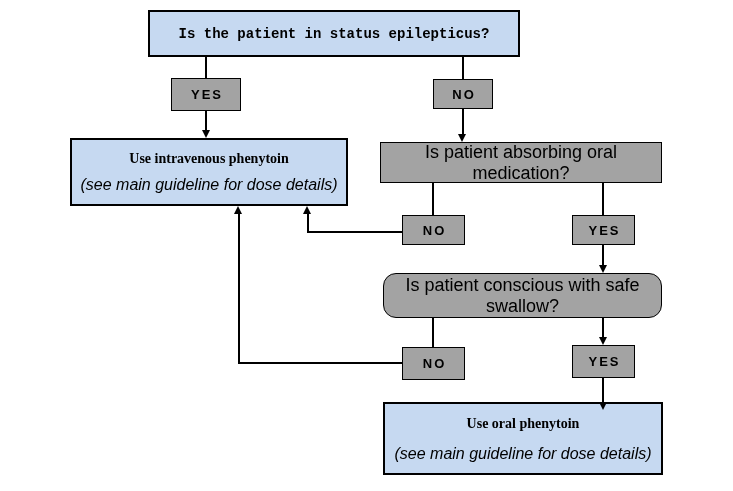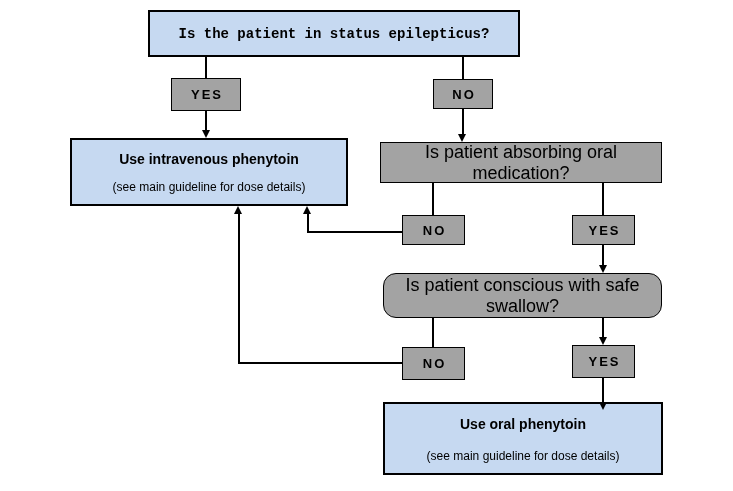--- a/index.html
+++ b/index.html
@@ -43,22 +43,22 @@
     font-size: 14px;
     font-family: Liberation Mono, monospace;
   }
   .node.question { font-size: 18px; }
   .node.label-box {
     font-weight: bold;
     font-size: 13px;
     letter-spacing: 2px;
     padding-left: 2px; 
   }
-  .action .title { font-weight: bold; font-size: 14px; }
-  .action .note  { font-size: 12px; }
+  .action .title { font-weight: bold; font-size: 14px; font-family: Liberation Serif, serif; }
+  .action .note  { font-size: 16px; font-style: italic; }
   .line {
     position: absolute;
     background: var(--connector);
   }
   .arrow-down {
     position: absolute;
     width: 0; height: 0;
     border-left: 4.5px solid transparent;
     border-right: 4.5px solid transparent;
     border-top: 8px solid var(--connector);

